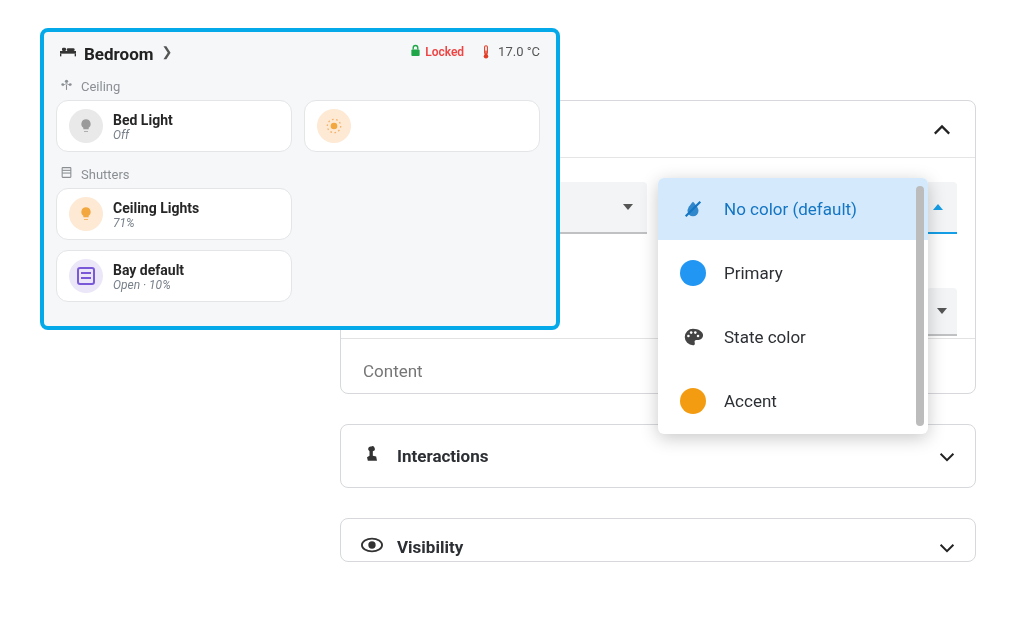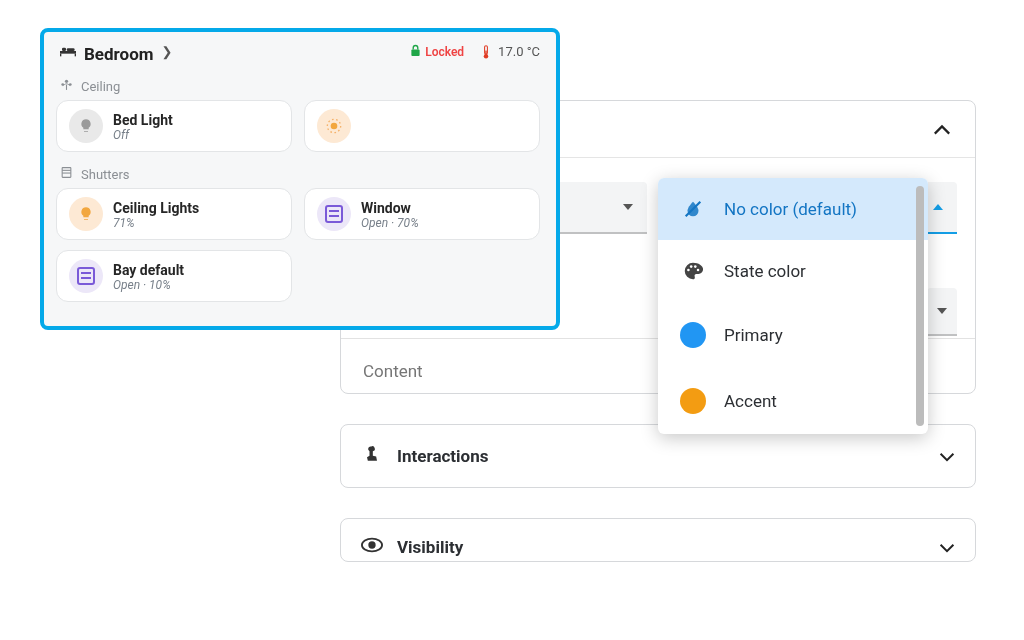--- a/index.html
+++ b/index.html
@@ -296,29 +296,20 @@
       <span class="icon-badge badge-yellow-bulb">
         <svg width="16" height="16" viewBox="0 0 24 24" fill="#f2a73f">
             <path d="M9 21h6v-1H9v1zm3-19a7 7 0 0 0-4 12.7V17h8v-2.3A7 7 0 0 0 12 2z"></path>
           </svg>
       </span>
       <div class="tile-text">
         <div class="tile-title">Ceiling Lights</div>
         <div class="tile-sub">71%</div>
       </div>
     </div>
-    <div class="tile">
-      <span class="icon-badge badge-purple-shutter">
-        <span class="shutter-glyph"></span>
-      </span>
-      <div class="tile-text">
-        <div class="tile-title">Window</div>
-        <div class="tile-sub">Open · 70%</div>
-      </div>
-    </div>
   </div>
 
   <div class="tile-row">
     <div class="tile">
       <span class="icon-badge badge-purple-shutter">
         <span class="shutter-glyph"></span>
       </span>
       <div class="tile-text">
         <div class="tile-title">Bay default</div>
         <div class="tile-sub">Open · 10%</div>
@@ -407,34 +398,34 @@
     <div class="dd-item selected">
       <span class="nocolor-icon">
         <svg width="22" height="22" viewBox="0 0 24 24">
             <path fill="#1375c3" d="M12 4c3 3 6 7 6 10a6 6 0 0 1-12 0c0-3 3-7 6-10z" opacity="0.85"></path>
             <line x1="4" y1="20" x2="20" y2="4" stroke="#1375c3" stroke-width="2.3"></line>
           </svg>
       </span>
       <span>No color (default)</span>
     </div>
     <div class="dd-item">
+      <span class="swatch sw-primary"></span>
+      <span>Primary</span>
+    </div>
+    <div class="dd-item">
       <span class="palette-icon">
         <svg width="22" height="22" viewBox="0 0 24 24" fill="#444">
             <path d="M12 3a9 9 0 1 0 0 18c1.6 0 2-1.1 2-2 0-.7-.3-1.3-.3-2 0-1 .8-1.8 1.8-1.8H18a5 5 0 0 0 5-5c0-4-5-7.2-11-7.2z"></path>
             <circle cx="7" cy="11" r="1.4" fill="#fff"></circle>
             <circle cx="10" cy="7.2" r="1.4" fill="#fff"></circle>
             <circle cx="14.5" cy="7.2" r="1.4" fill="#fff"></circle>
             <circle cx="17.5" cy="11" r="1.4" fill="#fff"></circle>
           </svg>
       </span>
       <span>State color</span>
     </div>
     <div class="dd-item">
-      <span class="swatch sw-primary"></span>
-      <span>Primary</span>
-    </div>
-    <div class="dd-item">
       <span class="swatch sw-accent"></span>
       <span>Accent</span>
     </div>
   </div>
   <div class="scrollbar"></div>
 </div>
 
 </body></html>

